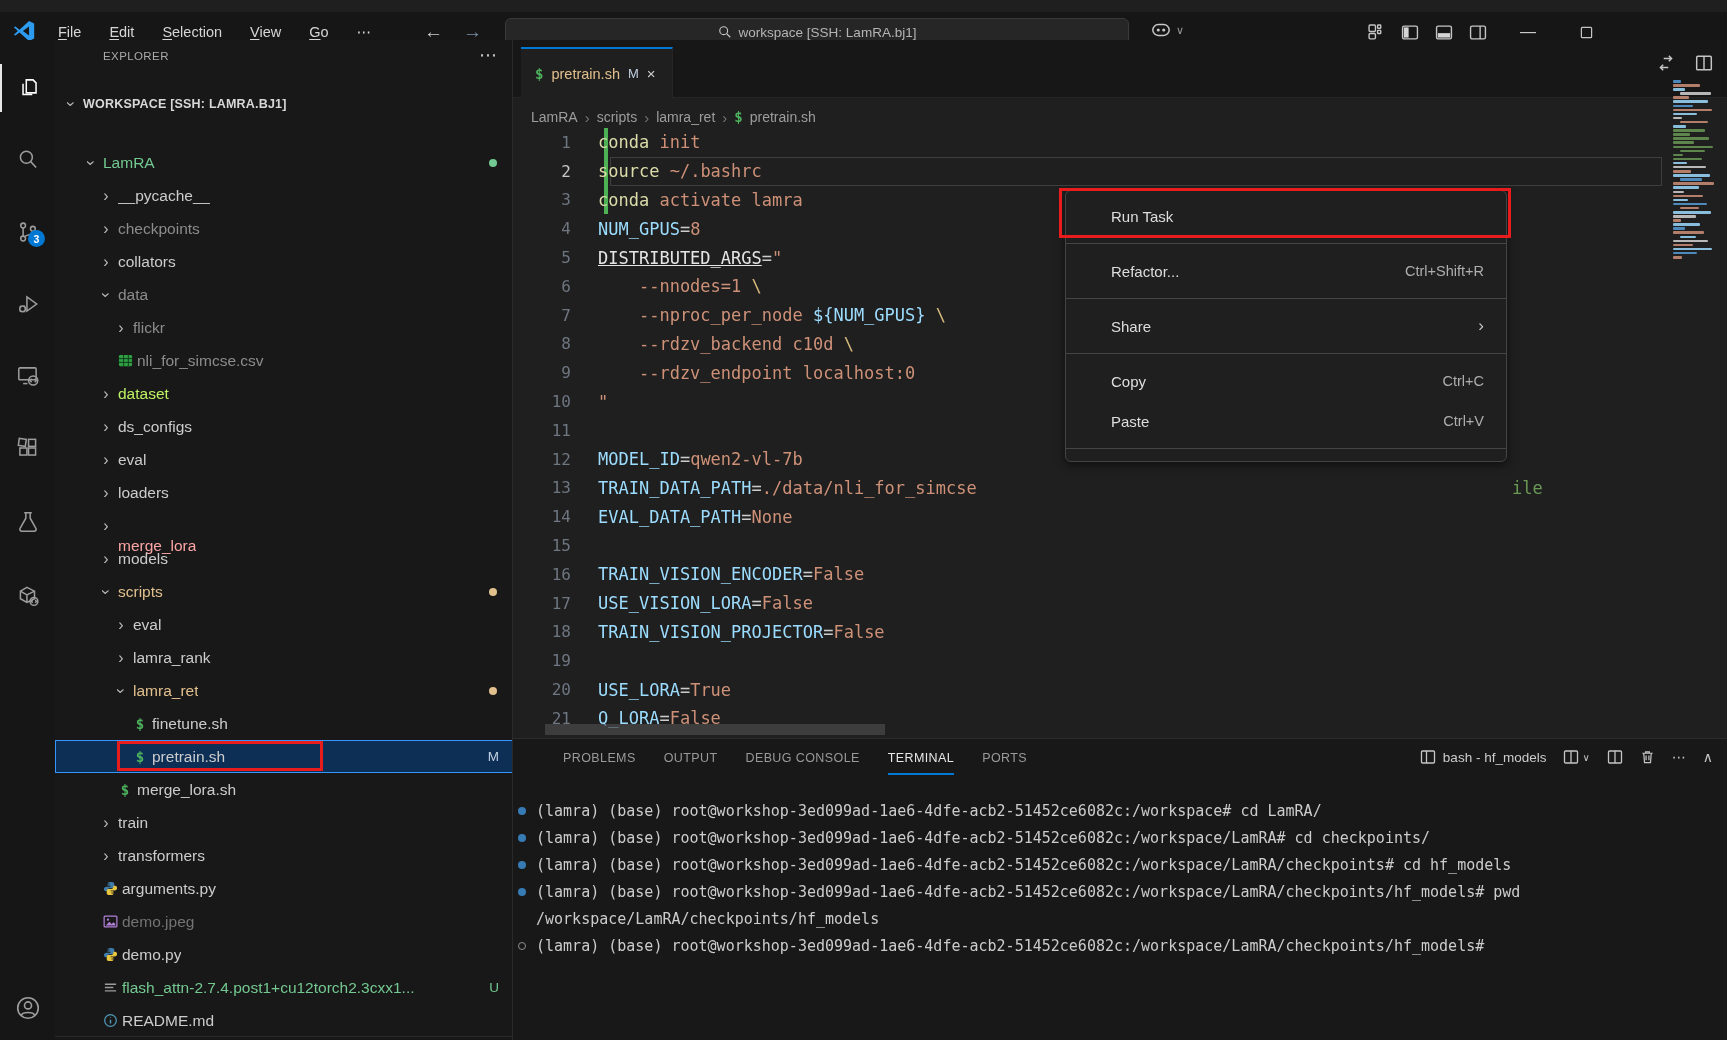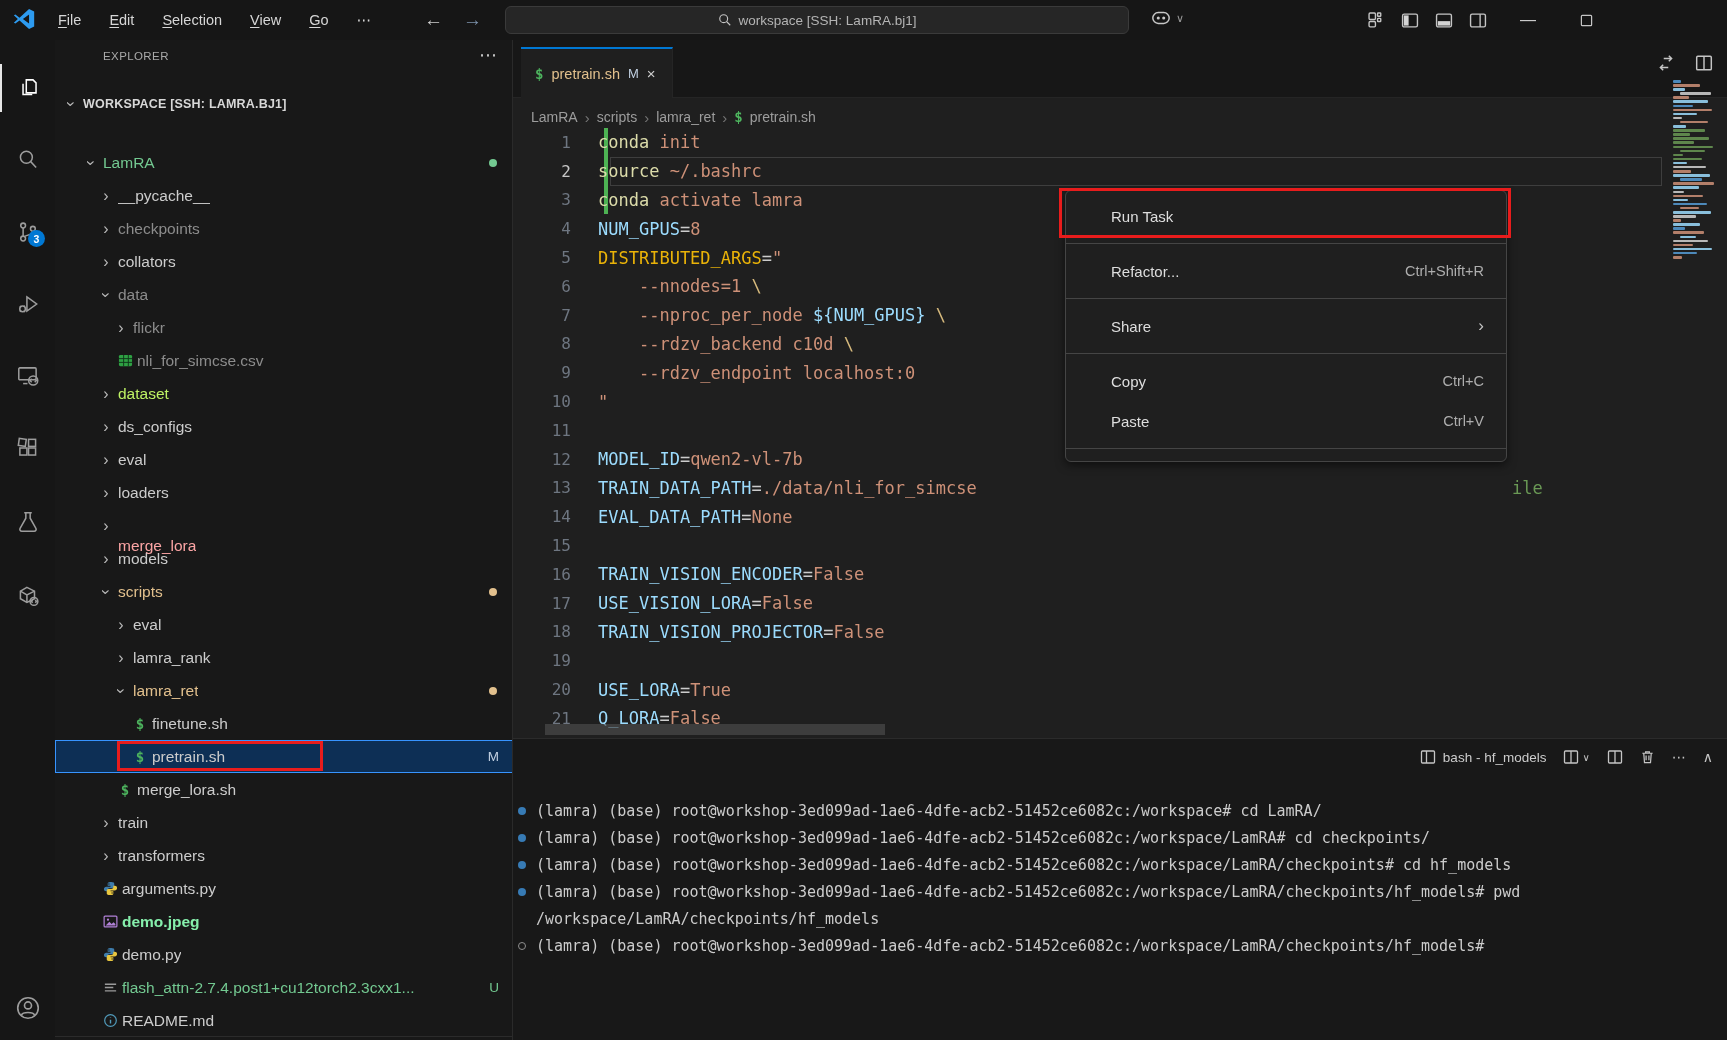--- a/index.html
+++ b/index.html
@@ -1,21 +1,21 @@
 <!DOCTYPE html>
 <html><head>
 <meta charset="utf-8">
 <style>
   * { margin:0; padding:0; box-sizing:border-box; }
   html,body { background:#000; }
   body { font-family:"Liberation Sans", sans-serif; }
   #window { position:relative; width:1727px; height:1040px; overflow:hidden; background:#1f1f1f; color:#cccccc; }
 
   
-  #titlebar { position:absolute; left:0; top:0; width:1727px; height:40px; background:#161616; display:flex; align-items:center;padding-left:20px; }
+  #titlebar { position:absolute; left:0; top:12px; width:1727px; height:40px; background:#161616; display:flex; align-items:center;padding-left:20px; }
   #vscode-logo { position:absolute; left:13px; top:8px; }
   #menubar { position:absolute; left:46px; top:0; height:40px; display:flex; align-items:center; gap:4px; }
   .menu-item { padding:4px 12px; font-size:14.5px; color:#d6d6d6; border-radius:5px; }
   .menu-item u { text-decoration:underline; text-underline-offset:2px; }
   #nav-arrows { position:absolute; left:424px; top:0; height:40px; display:flex; align-items:center; gap:20px; font-size:19px; }
   #nav-back { color:#cfcfcf; } #nav-fwd { color:#7d93ad; }
   #command-center { position:absolute; left:505px; top:6px; width:624px; height:28px; background:#262626; border:1px solid #3a3a3a; border-radius:6px; display:flex; align-items:center; justify-content:center; gap:7px; color:#b4b4b4; font-size:13.5px; }
   #copilot { position:absolute; left:1150px; top:8px; display:flex; align-items:center; gap:4px; color:#c8c8c8; }
   #copilot .chev { font-size:11px; color:#9a9a9a; }
   #layout-controls { position:absolute; left:1368px; top:0; height:40px; display:flex; align-items:center; gap:16px; }
@@ -372,21 +372,21 @@
           <span class="lbl" style="color: rgb(204, 204, 204);">arguments.py</span>
         </div>
         <div class="tree-row" style="padding-left: 43px;">
           <span class="tree-ic">
             <svg width="15" height="15" viewBox="0 0 16 16">
               <rect x="1.2" y="2.2" width="13.6" height="11.6" rx="1" fill="none" stroke="#b180d7" stroke-width="1.3"></rect>
               <circle cx="5.3" cy="6" r="1.2" fill="#b180d7"></circle>
               <path d="M2.8 12.3 6.8 8.3l2.4 2.4 2-2 2 2v1.6z" fill="#b180d7"></path>
             </svg>
           </span>
-          <span class="lbl" style="color: #86efac; font-weight: bold;">demo.jpeg</span>
+          <span class="lbl" style="color: #737373;">demo.jpeg</span>
         </div>
         <div class="tree-row" style="padding-left: 43px;">
           <span class="tree-ic">
             <svg width="15" height="15" viewBox="0 0 16 16">
               <path d="M7.8 1C5 1 5 2.2 5 3v2h3v1H3.6C2 6 1 7 1 8.6 1 10.3 2 11 3.4 11H5V9.4C5 8.1 6 7.6 7 7.6h3.4C11.7 7.6 12 6.6 12 5.6V3c0-1-.4-2-4.2-2zM6.3 2.5a.7.7 0 1 1 0 1.4.7.7 0 0 1 0-1.4z" fill="#3e7cab"></path>
               <path d="M8.2 15c2.8 0 2.8-1.2 2.8-2v-2H8v-1h4.4C14 10 15 9 15 7.4 15 5.7 14 5 12.6 5H11v1.6C11 7.9 10 8.4 9 8.4H5.6C4.3 8.4 4 9.4 4 10.4V13c0 1 .4 2 4.2 2zm1.5-1.5a.7.7 0 1 1 0-1.4.7.7 0 0 1 0 1.4z" fill="#e8c63f"></path>
             </svg>
           </span>
           <span class="lbl" style="color: rgb(204, 204, 204);">demo.py</span>
         </div>
@@ -444,21 +444,21 @@
         <span class="bc-item">pretrain.sh</span>
       </div>
     <div id="code-area">
       <div id="gutter-change"></div>
       <div id="cur-line-box"></div>
       <div id="code-lines">
           <div class="code-line"><span class="gutter-num">1</span><span style="color: rgb(220, 220, 170);">conda</span><span style="color: rgb(204, 204, 204);"> </span><span style="color: rgb(206, 145, 120);">init</span></div>
           <div class="code-line cur"><span class="gutter-num">2</span><span style="color: rgb(220, 220, 170);">source</span><span style="color: rgb(204, 204, 204);"> </span><span style="color: rgb(206, 145, 120);">~/.bashrc</span></div>
           <div class="code-line"><span class="gutter-num">3</span><span style="color: rgb(220, 220, 170);">conda</span><span style="color: rgb(204, 204, 204);"> </span><span style="color: rgb(206, 145, 120);">activate lamra</span></div>
           <div class="code-line"><span class="gutter-num">4</span><span style="color: rgb(156, 220, 254);">NUM_GPUS</span><span style="color: rgb(204, 204, 204);">=</span><span style="color: rgb(206, 145, 120);">8</span></div>
-          <div class="code-line"><span class="gutter-num">5</span><span style="color: #eab308;">DISTRIBUTED_ARGS</span><span style="color: rgb(204, 204, 204);">=</span><span style="color: rgb(206, 145, 120);">"</span></div>
+          <div class="code-line"><span class="gutter-num">5</span><span style="color: #e5e5e5; text-decoration: underline;">DISTRIBUTED_ARGS</span><span style="color: rgb(204, 204, 204);">=</span><span style="color: rgb(206, 145, 120);">"</span></div>
           <div class="code-line"><span class="gutter-num">6</span><span style="color: rgb(206, 145, 120);">    --nnodes=1 </span><span style="color: rgb(215, 186, 125);">\</span></div>
           <div class="code-line"><span class="gutter-num">7</span><span style="color: rgb(206, 145, 120);">    --nproc_per_node </span><span style="color: rgb(156, 220, 254);">${NUM_GPUS}</span><span style="color: rgb(204, 204, 204);"> </span><span style="color: rgb(215, 186, 125);">\</span></div>
           <div class="code-line"><span class="gutter-num">8</span><span style="color: rgb(206, 145, 120);">    --rdzv_backend c10d </span><span style="color: rgb(215, 186, 125);">\</span></div>
           <div class="code-line"><span class="gutter-num">9</span><span style="color: rgb(206, 145, 120);">    --rdzv_endpoint localhost:0</span></div>
           <div class="code-line"><span class="gutter-num">10</span><span style="color: rgb(206, 145, 120);">"</span></div>
           <div class="code-line"><span class="gutter-num">11</span></div>
           <div class="code-line"><span class="gutter-num">12</span><span style="color: rgb(156, 220, 254);">MODEL_ID</span><span style="color: rgb(204, 204, 204);">=</span><span style="color: rgb(206, 145, 120);">qwen2-vl-7b</span></div>
           <div class="code-line"><span class="gutter-num">13</span><span style="color: rgb(156, 220, 254);">TRAIN_DATA_PATH</span><span style="color: rgb(204, 204, 204);">=</span><span style="color: rgb(206, 145, 120);">./data/nli_for_simcse</span></div>
           <div class="code-line"><span class="gutter-num">14</span><span style="color: rgb(156, 220, 254);">EVAL_DATA_PATH</span><span style="color: rgb(204, 204, 204);">=</span><span style="color: rgb(206, 145, 120);">None</span></div>
           <div class="code-line"><span class="gutter-num">15</span></div>
@@ -514,20 +514,27 @@
         <div class="mm-bar" style="width: 16px; margin-left: 10px; background: rgb(156, 220, 254);"></div>
         <div class="mm-bar" style="width: 35px; margin-left: 3px; background: rgb(212, 212, 212);"></div>
         <div class="mm-bar" style="width: 20px; margin-left: 3px; background: rgb(206, 145, 120);"></div>
         <div class="mm-bar" style="width: 39px; margin-left: 3px; background: rgb(156, 220, 254);"></div>
         <div class="mm-bar" style="width: 24px; margin-left: 3px; background: rgb(86, 156, 214);"></div>
         <div class="mm-bar" style="width: 9px; margin-left: 3px; background: rgb(206, 145, 120);"></div>
       </div>
   </div>
 
   <div id="panel">
+    <div id="panel-tabs">
+        <span class="ptab">PROBLEMS</span>
+        <span class="ptab">OUTPUT</span>
+        <span class="ptab">DEBUG CONSOLE</span>
+        <span class="ptab active">TERMINAL</span>
+        <span class="ptab">PORTS</span>
+      </div>
     <div id="panel-right">
       <span id="term-session">
         <svg width="16" height="16" viewBox="0 0 16 16" class="ln">
             <rect x="1.5" y="2" width="13" height="12" rx="1"></rect>
             <path d="M6.5 2v12"></path>
           </svg>
         <span>bash - hf_models</span>
       </span>
       <span class="picon">
         <svg width="16" height="16" viewBox="0 0 16 16" class="ln">

